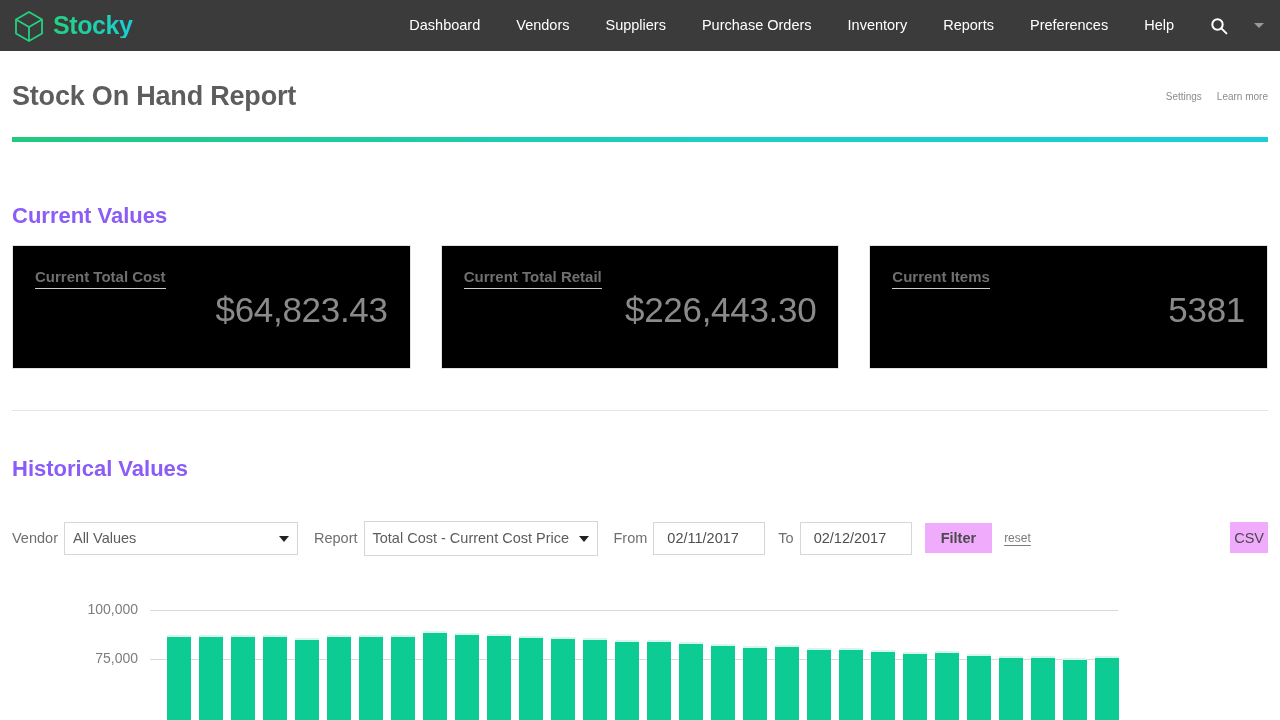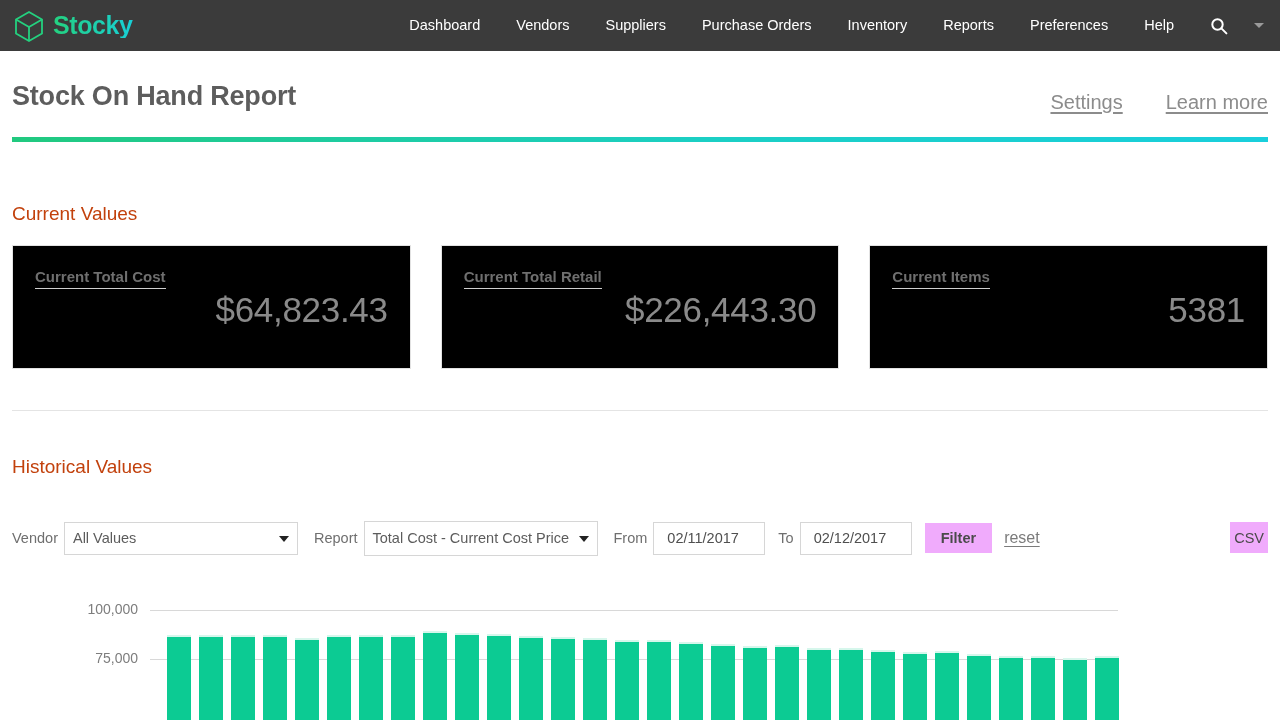--- a/index.html
+++ b/index.html
@@ -71,39 +71,37 @@
     color: #5d5d5d;
     letter-spacing: -0.2px;
   }
   .header-links {
     position: absolute;
     right: 12px; top: 40px;
     display: flex;
     gap: 15px;
   }
   .header-link {
-    font-size: 20px;
+    font-size: 10px;
     color: #8c8c8c;
-    text-decoration: underline;
     text-underline-offset: 3px;
     cursor: pointer;
-    margin-left: 28px;
   }
   .gradient-rule {
     position: absolute;
     left: 12px; right: 12px; top: 137px;
     height: 5px;
     background: linear-gradient(90deg, #21c97f 0%, #1bcfc4 55%, #19cfdc 100%);
   }
 
   
   .section-title {
-    font-size: 19px;
-    color: #c2410c;
-    font-weight: normal;
+    font-size: 22px;
+    color: #8b5cf6;
+    font-weight: bold;
   }
   #current-values-title { position: absolute; left: 12px; top: 203px; }
   #historical-values-title { position: absolute; left: 12px; top: 456px; }
 
   .cards {
     position: absolute;
     left: 12px; top: 245px;
     width: 1256px;
     display: flex;
     gap: 30px;
@@ -195,21 +193,21 @@
     background: #f0abfc;
     border: none;
     font-family: "Liberation Sans", sans-serif;
     font-size: 14.5px;
     color: #4a4a4a;
     padding: 0 16px;
     cursor: pointer;
   }
   #filter-button { font-weight: bold; margin-right: 12px; }
   .link-reset {
-    font-size: 16px;
+    font-size: 12px;
     color: #7b7b7b;
     text-decoration: underline;
     text-underline-offset: 3px;
     cursor: pointer;
   }
   #csv-button {
     position: absolute;
     right: 12px; top: 522px;
     height: 31px;
     padding: 0 4px;

